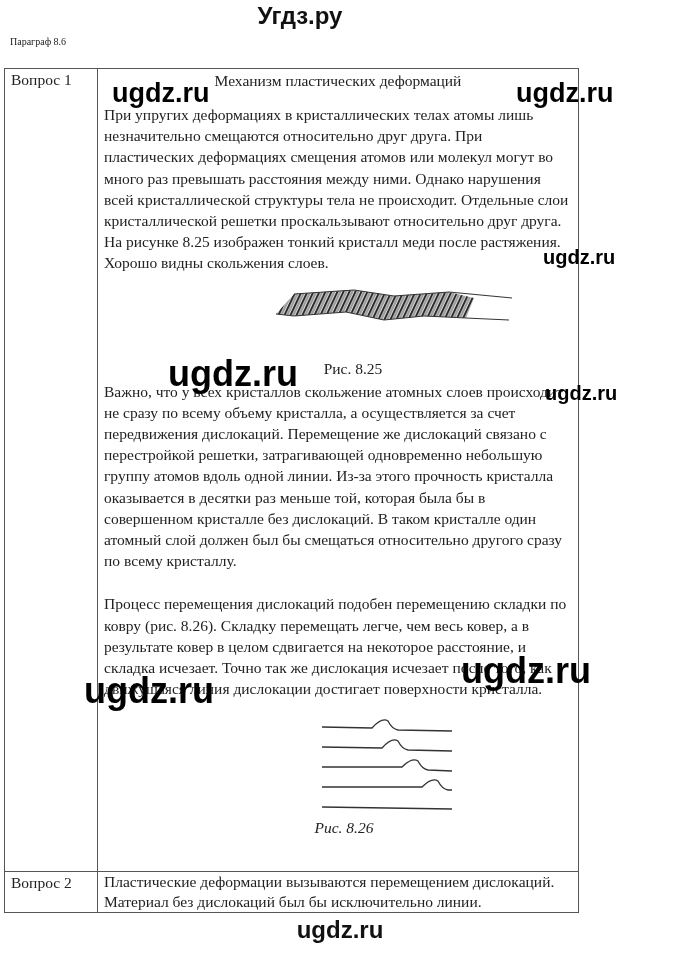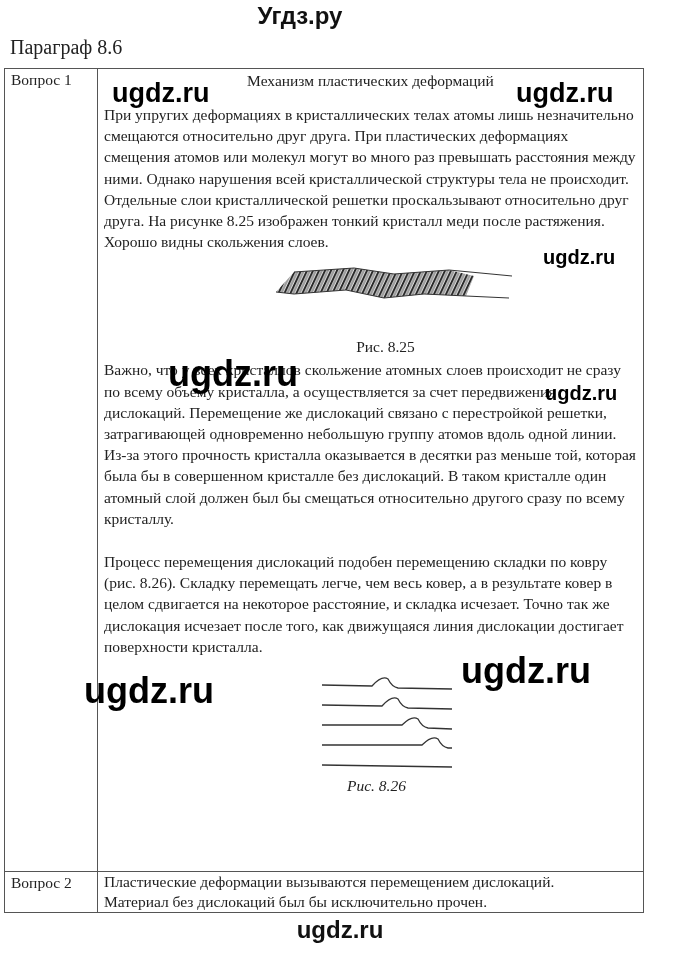--- a/index.html
+++ b/index.html
@@ -3,24 +3,24 @@
 <meta charset="utf-8">
 <style>
   html, body { margin: 0; padding: 0; background: #ffffff; }
   body { width: 680px; height: 954px; position: relative; overflow: hidden; color: #111; }
   .site-title {
     position: absolute; left: 0; top: 2px; width: 600px; text-align: center;
     font-family: "Liberation Sans", sans-serif; font-size: 24px; font-weight: bold; color: #111;
   }
   .paragraph-label {
     position: absolute; left: 10px; top: 36px;
-    font-family: "Liberation Serif", serif; font-size: 20px; color: #222;
+    font-family: "Liberation Serif", serif; font-size: 10px; color: #222;
   }
   .qtable {
-    position: absolute; left: 4px; top: 68px; width: 640px;
+    position: absolute; left: 4px; top: 68px; width: 575px;
     border-collapse: collapse;
     font-family: "Liberation Serif", serif; font-size: 15.5px; color: #222;
   }
   .qtable td { border: 1px solid #555; vertical-align: top; padding: 0; }
   .qlabel { width: 86px; padding: 2px 0 0 6px !important; }
   .row1 td { height: 800px; }
   .row2 td { height: 38px; }
   .cell { padding: 1px 6px 0 6px; position: relative; }
   .heading { text-align: center; line-height: 19px; margin-top: 1px; }
   .para { line-height: 21.2px; margin: 0; }
@@ -94,21 +94,21 @@
         </div>
         <div class="caption cap2">Рис. 8.26</div>
       </div>
     </td>
   </tr>
   <tr class="row2">
     <td class="qlabel">Вопрос 2</td>
     <td>
       <div class="answer2">
         <div>Пластические деформации вызываются перемещением дислокаций.</div>
-        <div>Материал без дислокаций был бы исключительно прочен.</div>
+        <div>Материал без дислокаций был бы исключительно линии.</div>
       </div>
     </td>
   </tr>
 </tbody>
   </table>
 
 <div class="wm wm-mid" style="left:112px; top:78px;">ugdz.ru</div>
 <div class="wm wm-mid" style="left:516px; top:78px;">ugdz.ru</div>
 <div class="wm wm-sm" style="left:543px; top:246px;">ugdz.ru</div>
 <div class="wm wm-big" style="left:168px; top:353px;">ugdz.ru</div>

